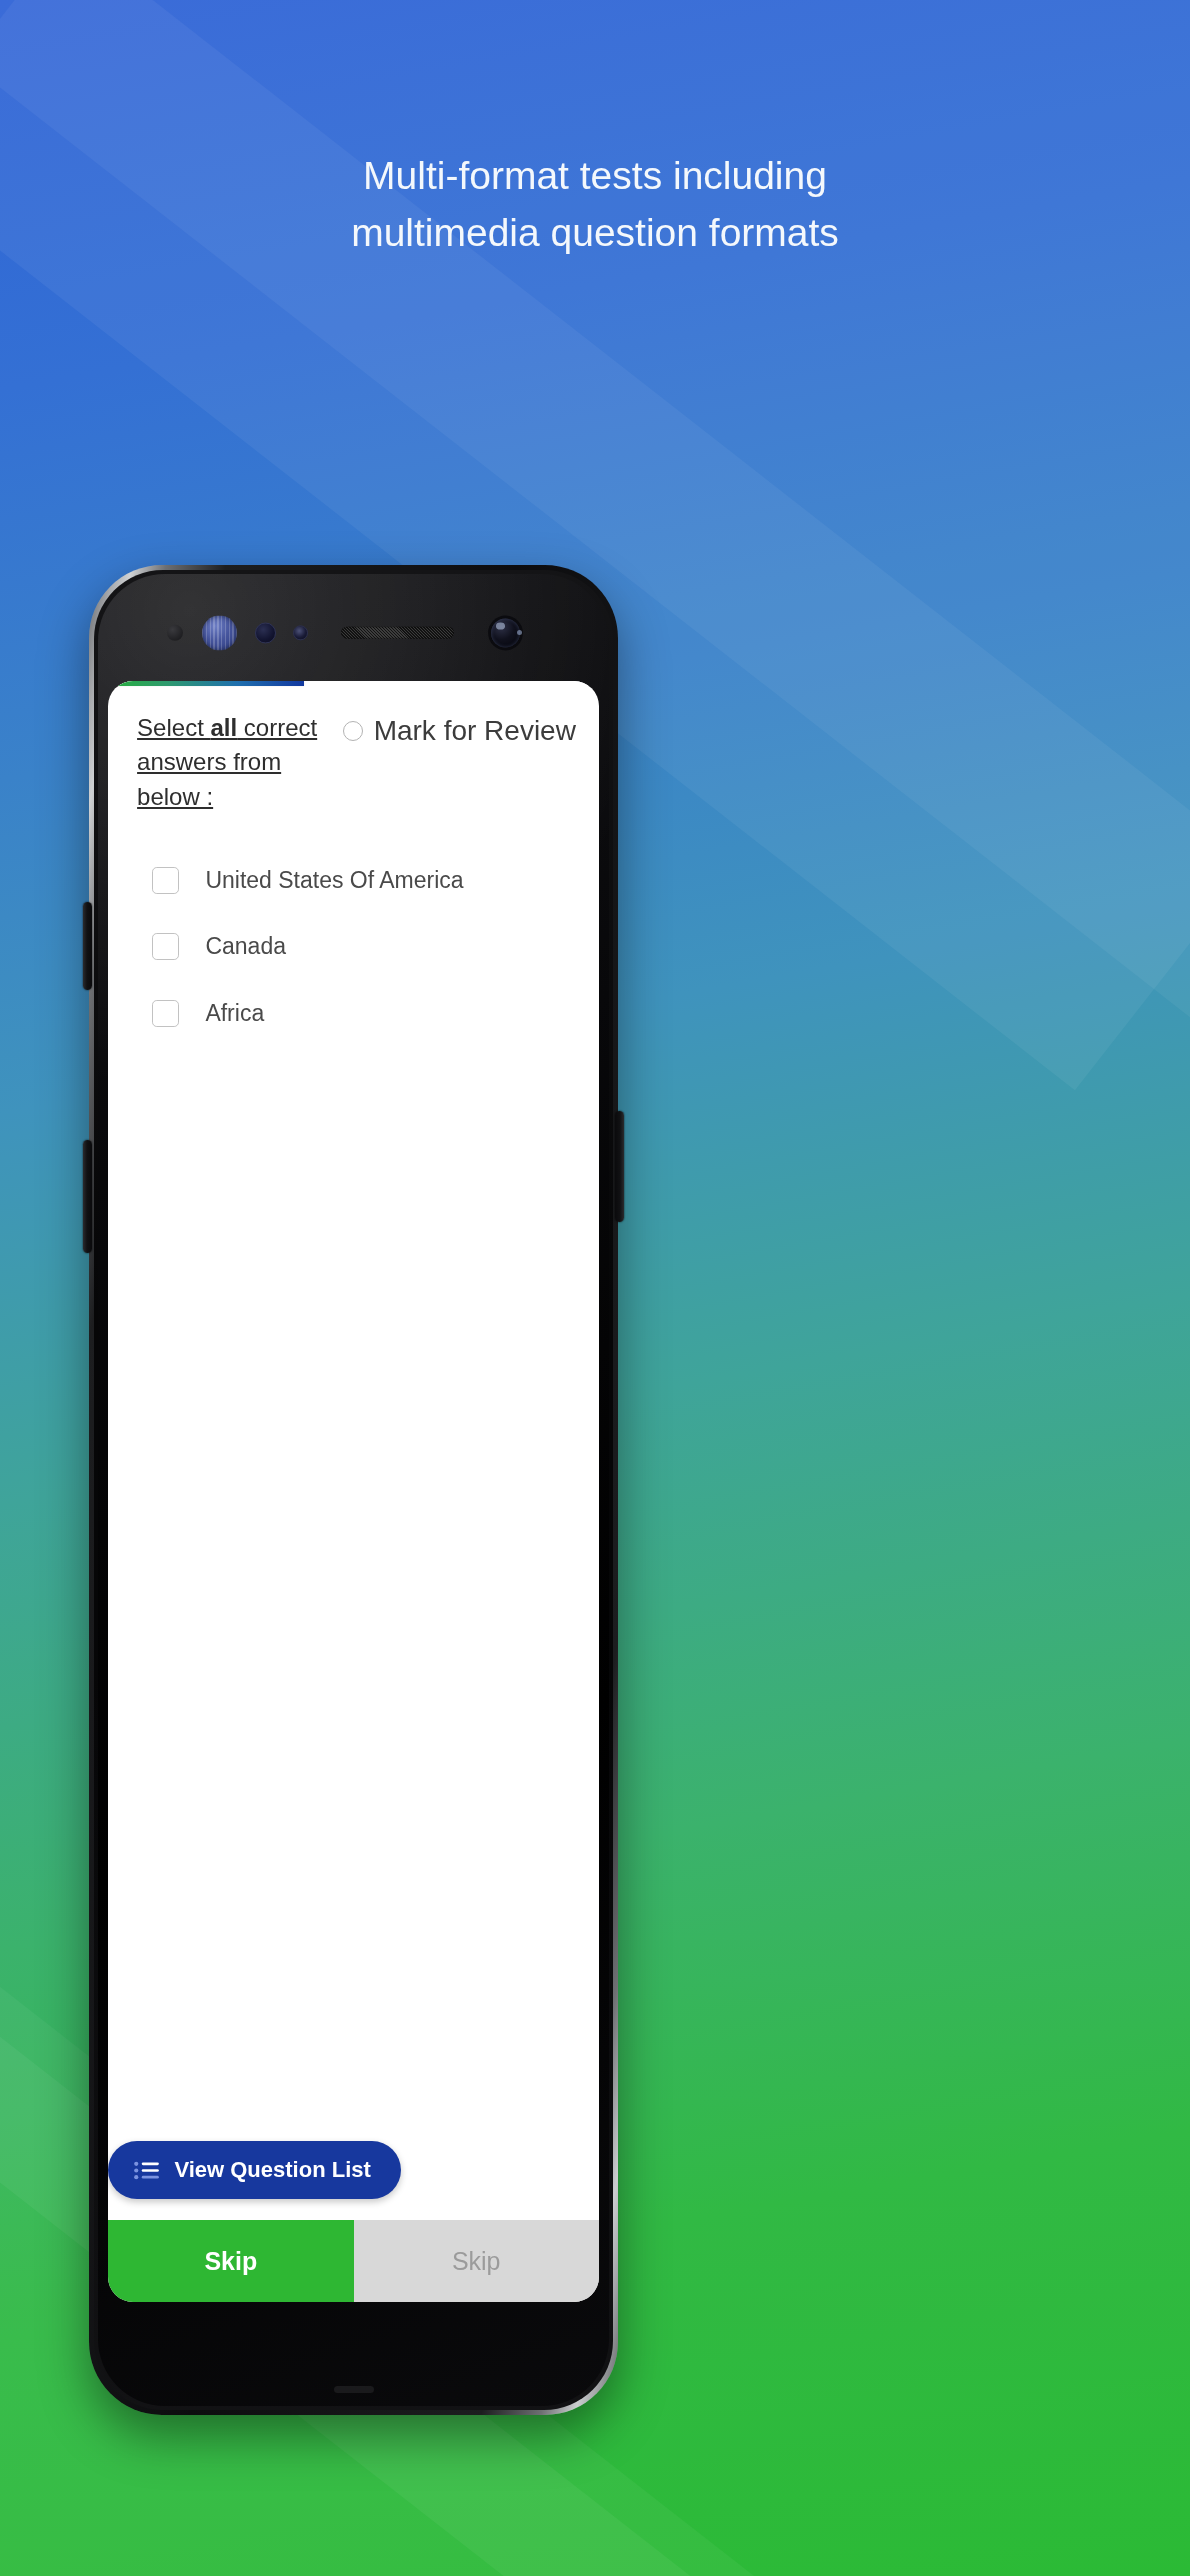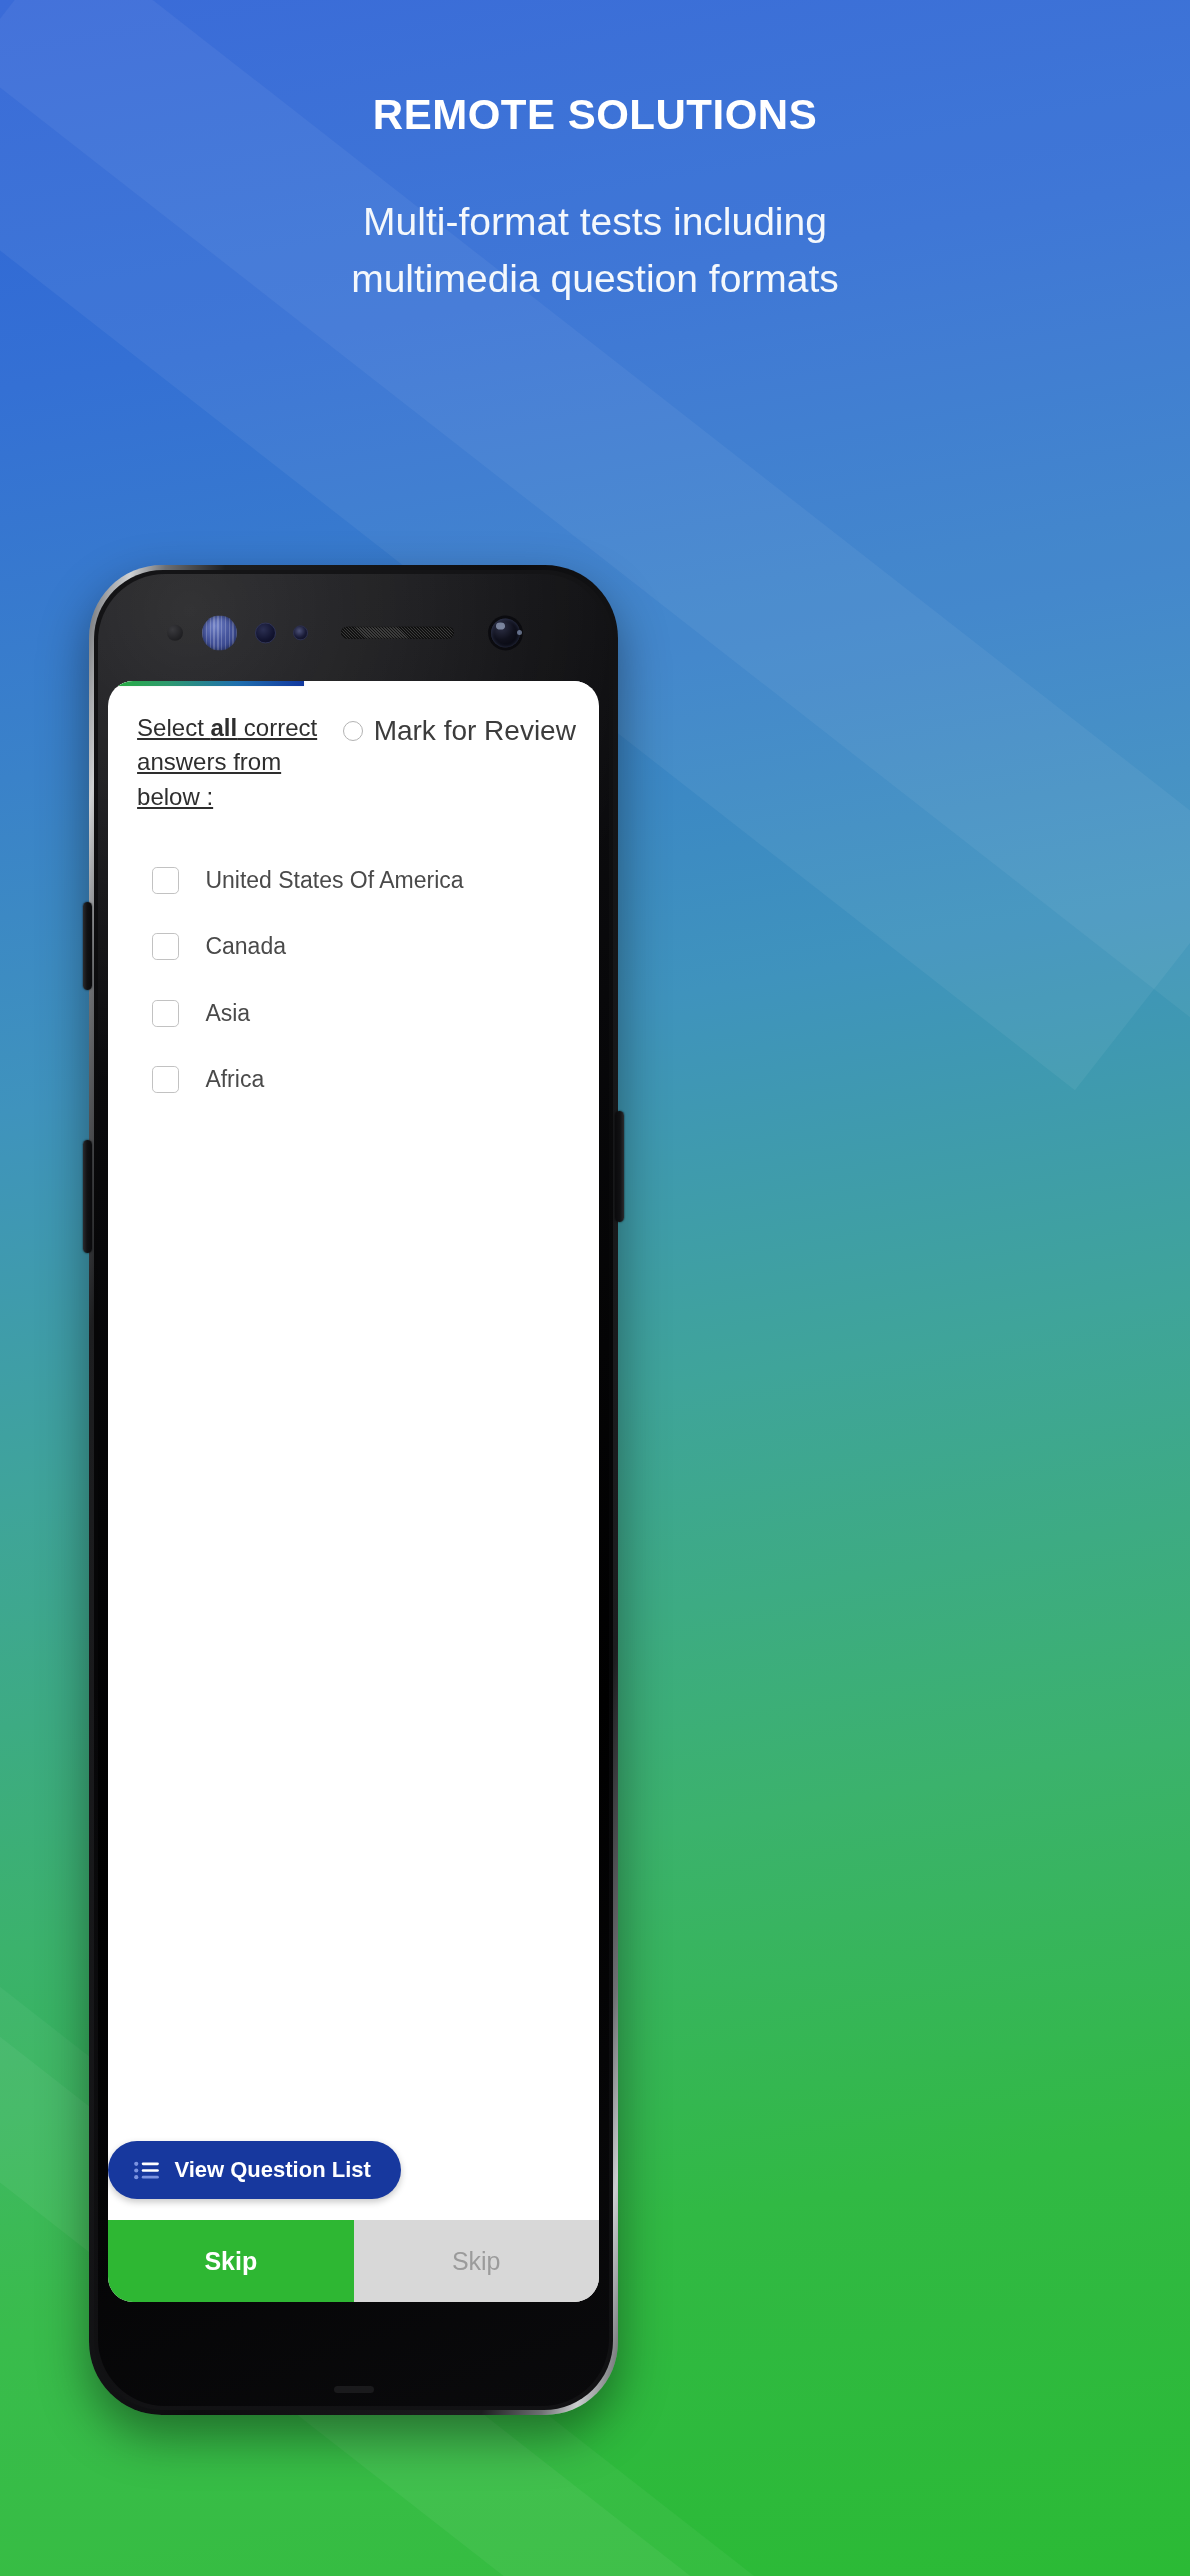--- a/index.html
+++ b/index.html
@@ -422,21 +422,20 @@
 <body>
 
 <div class="bg-streaks">
   <div class="streak s1"></div>
   <div class="streak s2"></div>
   <div class="streak s3"></div>
   <div class="streak s4"></div>
 </div>
 
 <div class="headline-block">
-  <div class="title">REMOTE SOLUTIONS</div>
   <div class="subtitle">
     <div>Multi-format tests including</div>
     <div>multimedia question formats</div>
   </div>
 </div>
 
 <div class="phone">
 
   <div class="phone-frame"></div>
 
@@ -475,24 +474,20 @@
         </div>
 
         <div class="options">
           <div class="option-row">
             <div class="checkbox"></div>
             <div class="option-label">United States Of America</div>
           </div>
           <div class="option-row">
             <div class="checkbox"></div>
             <div class="option-label">Canada</div>
-          </div>
-          <div class="option-row">
-            <div class="checkbox"></div>
-            <div class="option-label">Asia</div>
           </div>
           <div class="option-row">
             <div class="checkbox"></div>
             <div class="option-label">Africa</div>
           </div>
         </div>
 
         <div style="flex:1 1 auto;"></div>
       </div>
 

